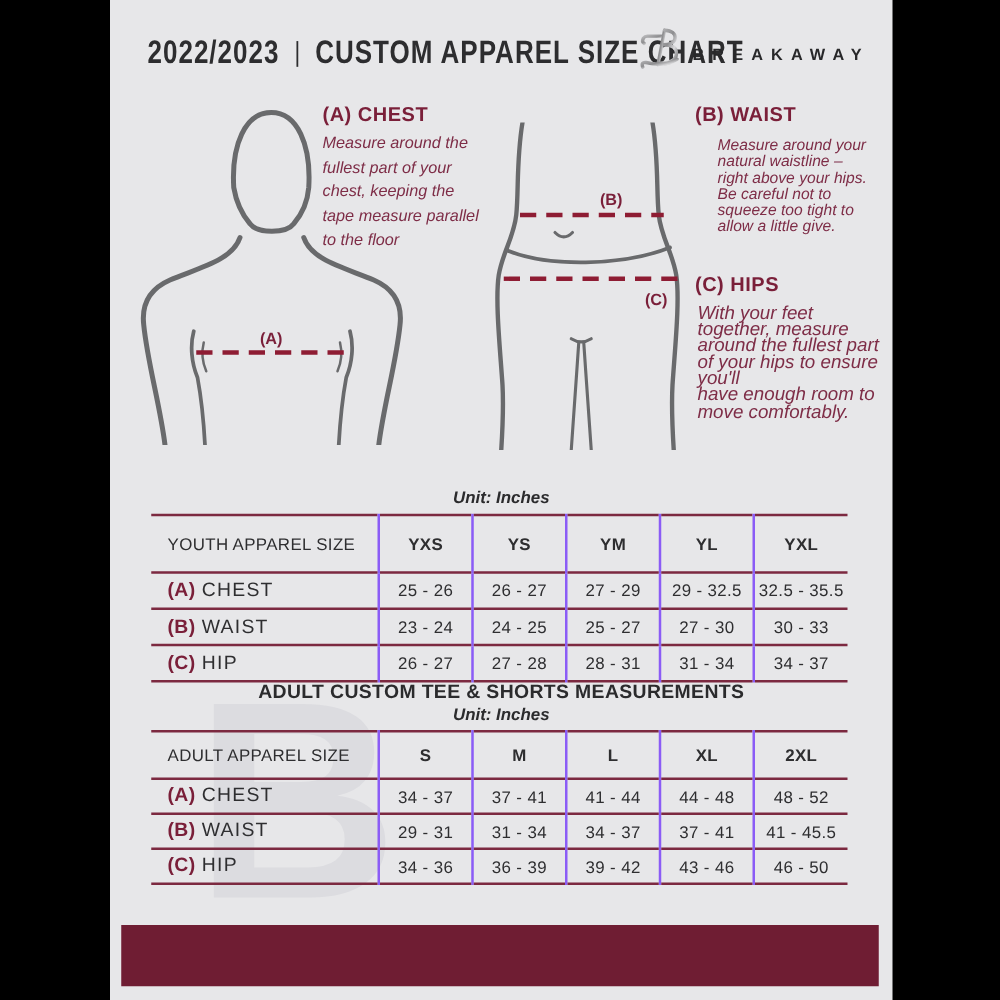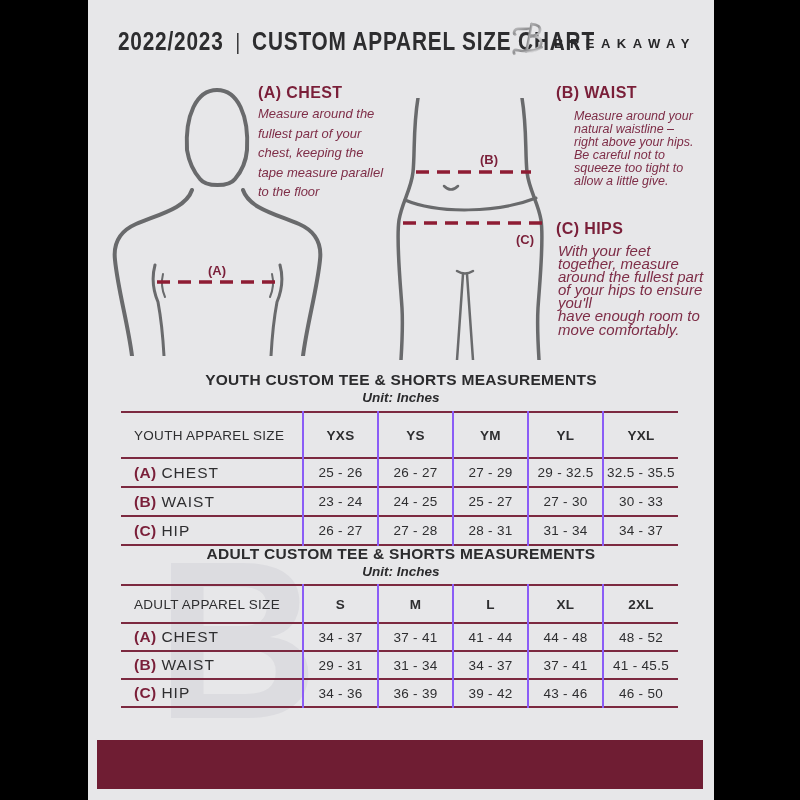--- a/index.html
+++ b/index.html
@@ -133,21 +133,20 @@
 
     <div class="sec-head" style="left:468px; top:220px;">(C) HIPS</div>
     <div class="measure-note note-c">With your feet
 together, measure
 around the fullest part
 of your hips to ensure
 you'll
 have enough room to
 move comfortably.</div>
 
-    <div class="tbl-title" style="top:371px;">YOUTH CUSTOM TEE &amp; SHORTS MEASUREMENTS</div>
     <div class="tbl-unit" style="top:390px;">Unit: Inches</div>
 
     <table class="size-table youth-table" style="top:411px;">
       <colgroup>
           <col style="width:182px">
           <col style="width:75px">
           <col style="width:75px">
           <col style="width:75px">
           <col style="width:75px">
           <col style="width:75px">

